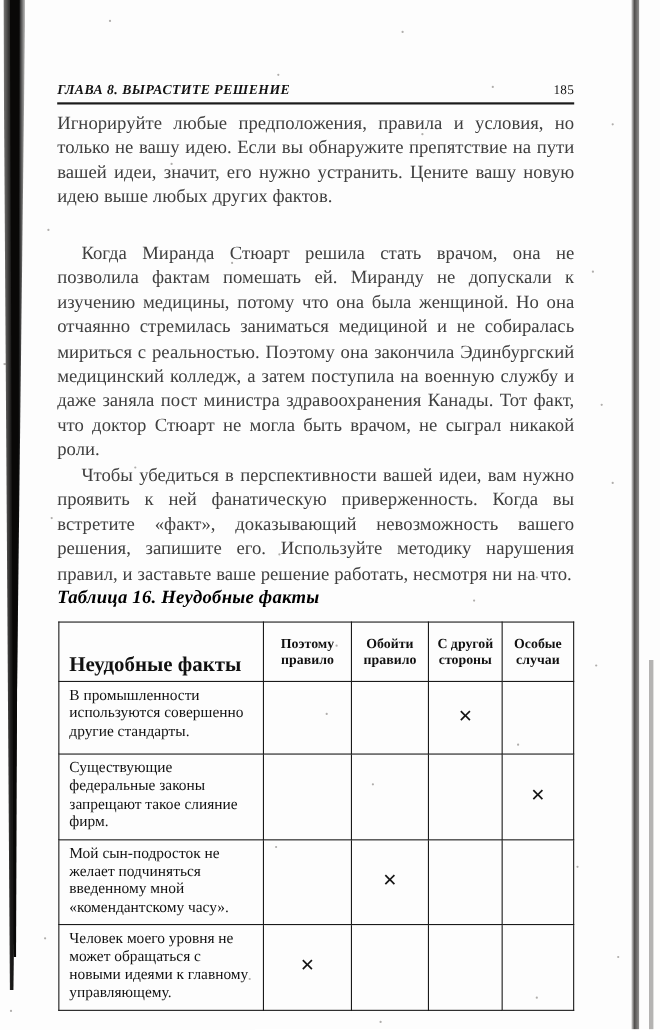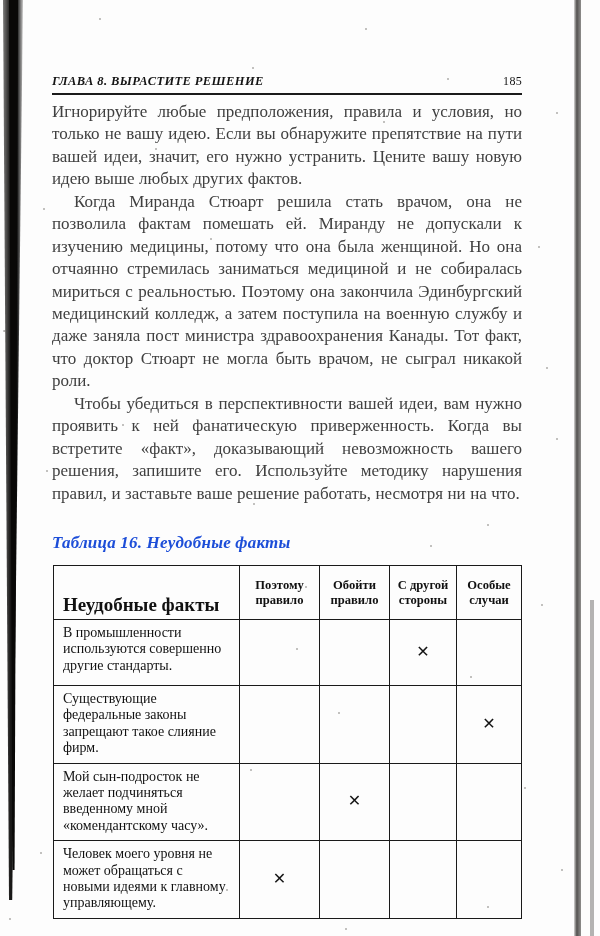--- a/index.html
+++ b/index.html
@@ -123,34 +123,34 @@
     margin: 0;
     width: 470px;
     font-size: 17px;
     line-height: 22.4px;
     color: #404040;
     text-align: justify;
     text-indent: 0;
     text-justify: inter-word;
     word-spacing: 0.2px;
   }
-  p.indent { text-indent: 22px; }
+  p.indent { text-indent: 22px; margin-top: 28px; }
 
   #para1 { top: 101px; }
   #para2 { top: 191px; }
   #para3 { top: 393px; }
 
   .table-caption {
     position: absolute;
     left: 0px;
     top: 533px;
     font-style: italic;
     font-weight: bold;
     font-size: 17px;
-    color: #1d4ed8;
+    color: #000000;
     letter-spacing: 0.2px;
   }
 
   
   .facts-table {
     position: absolute;
     left: 1px;
     top: 565px;
     width: 468px;
     border-collapse: collapse;

